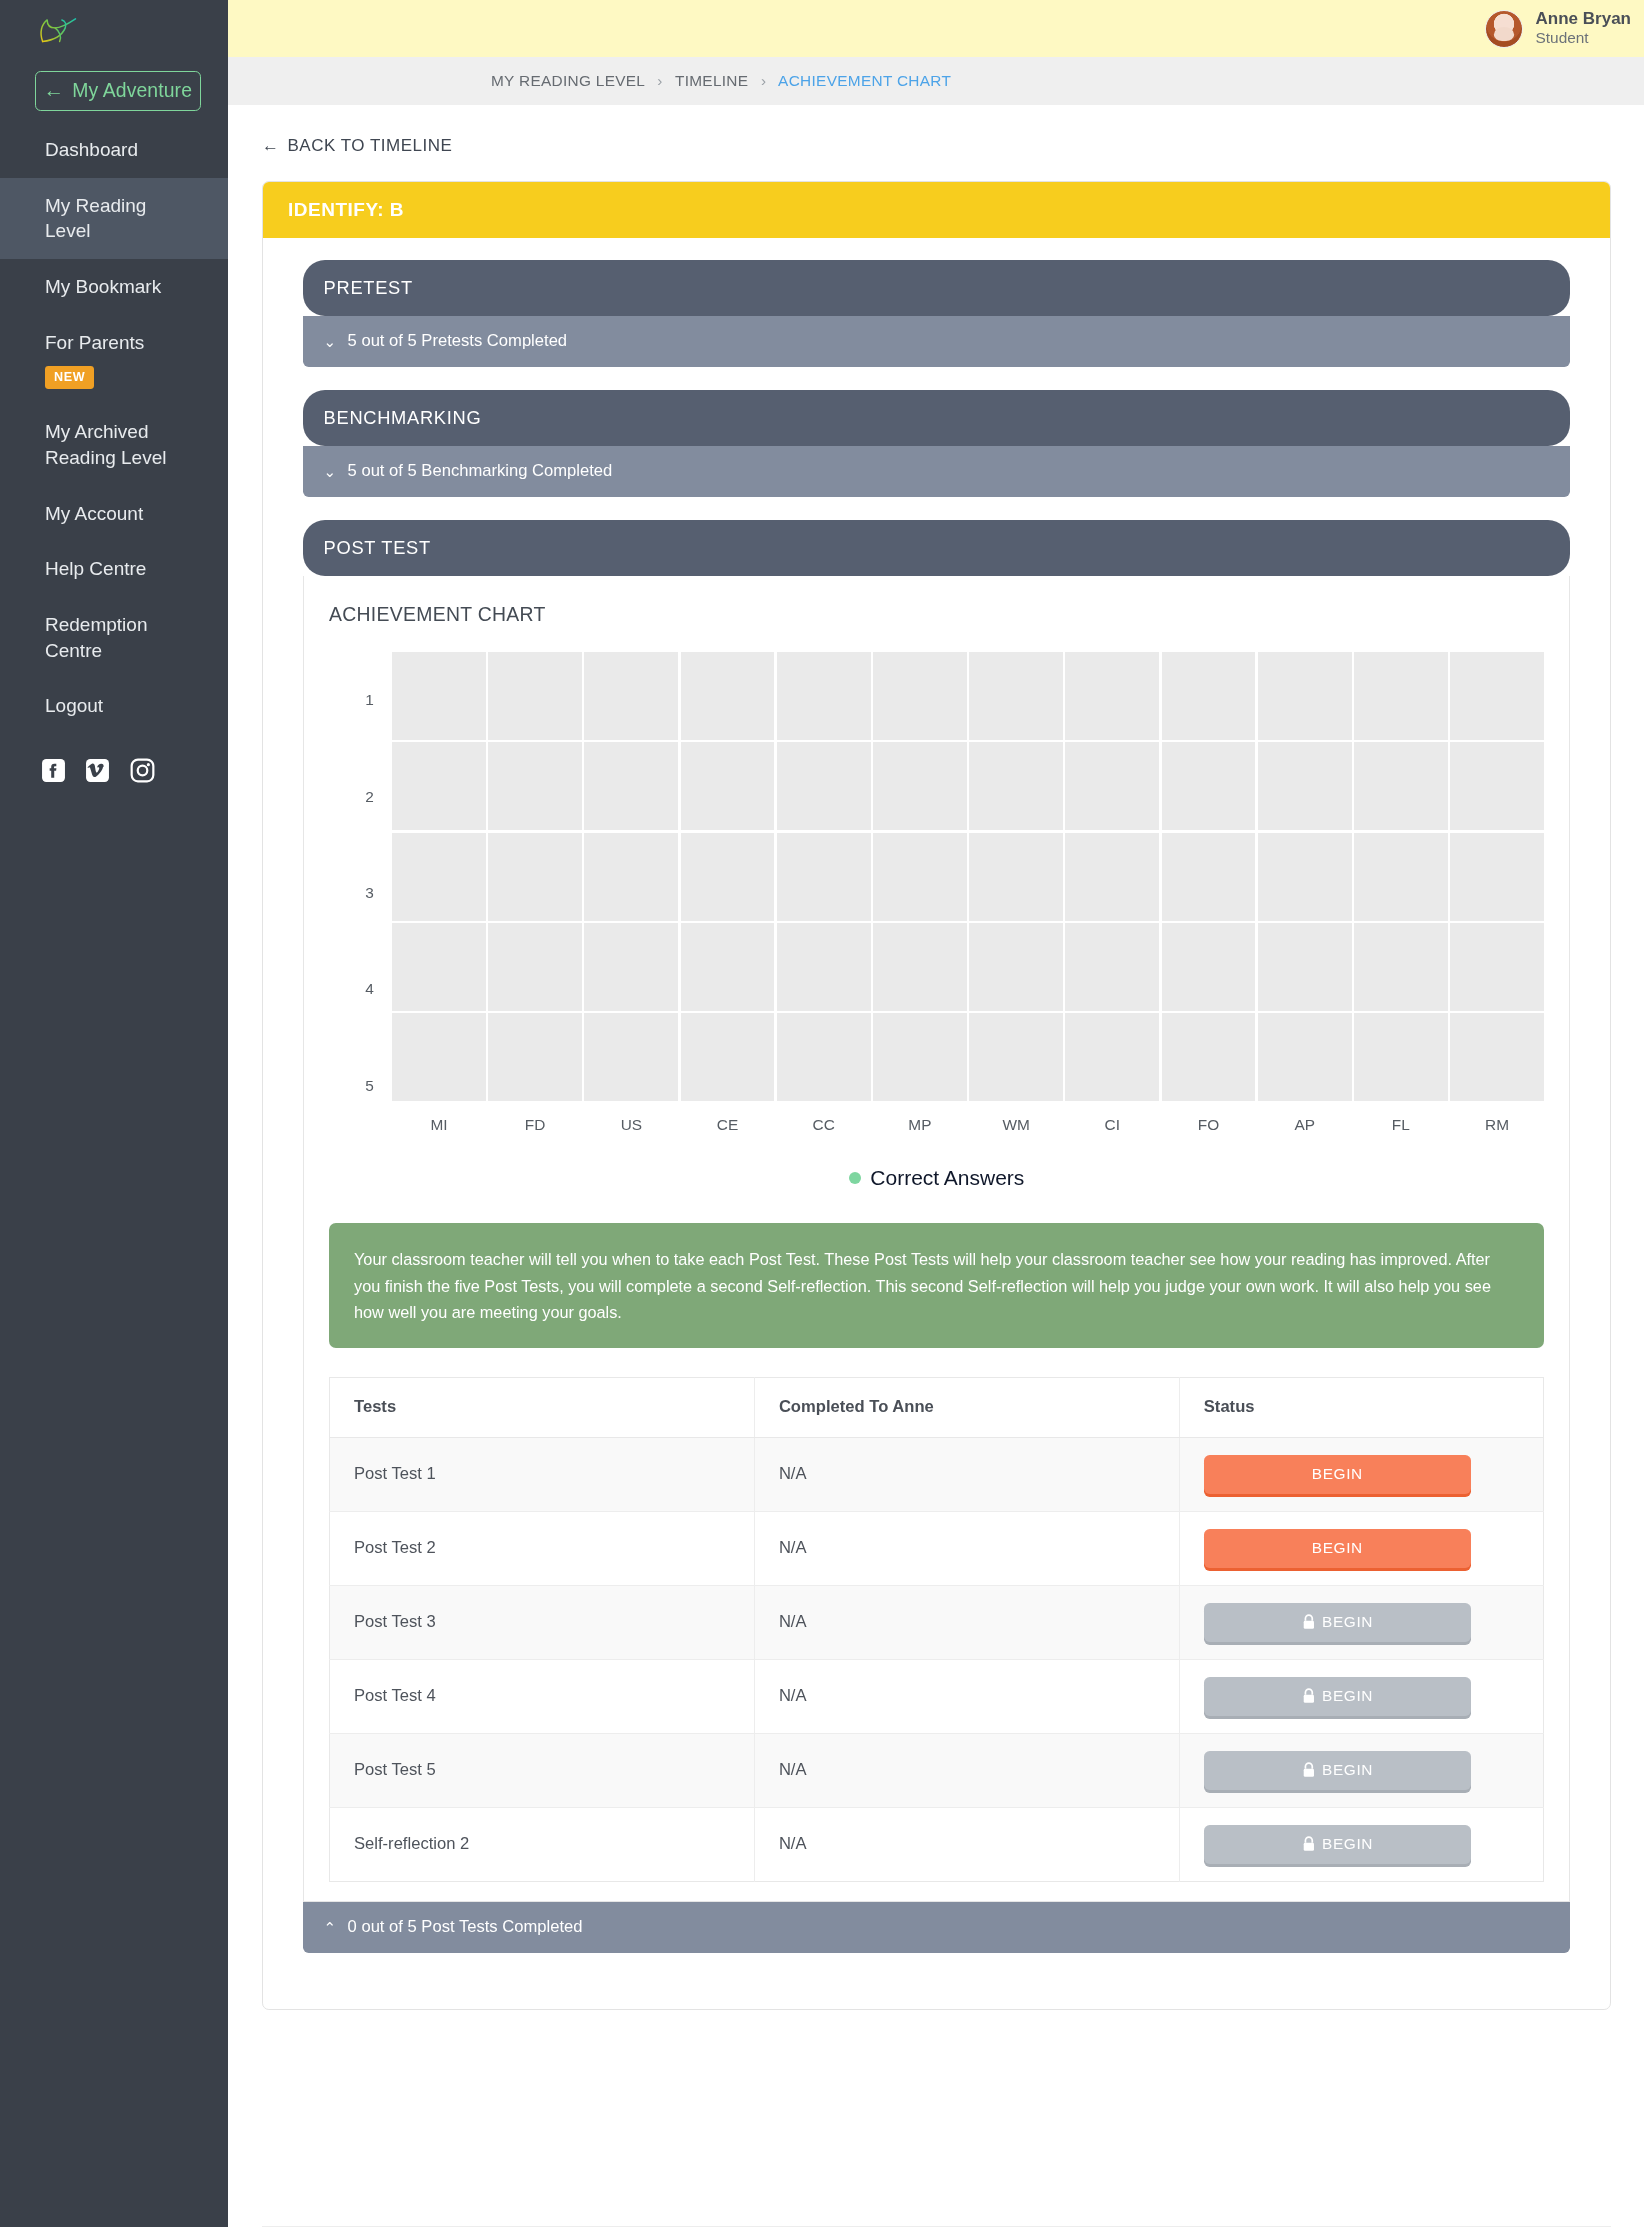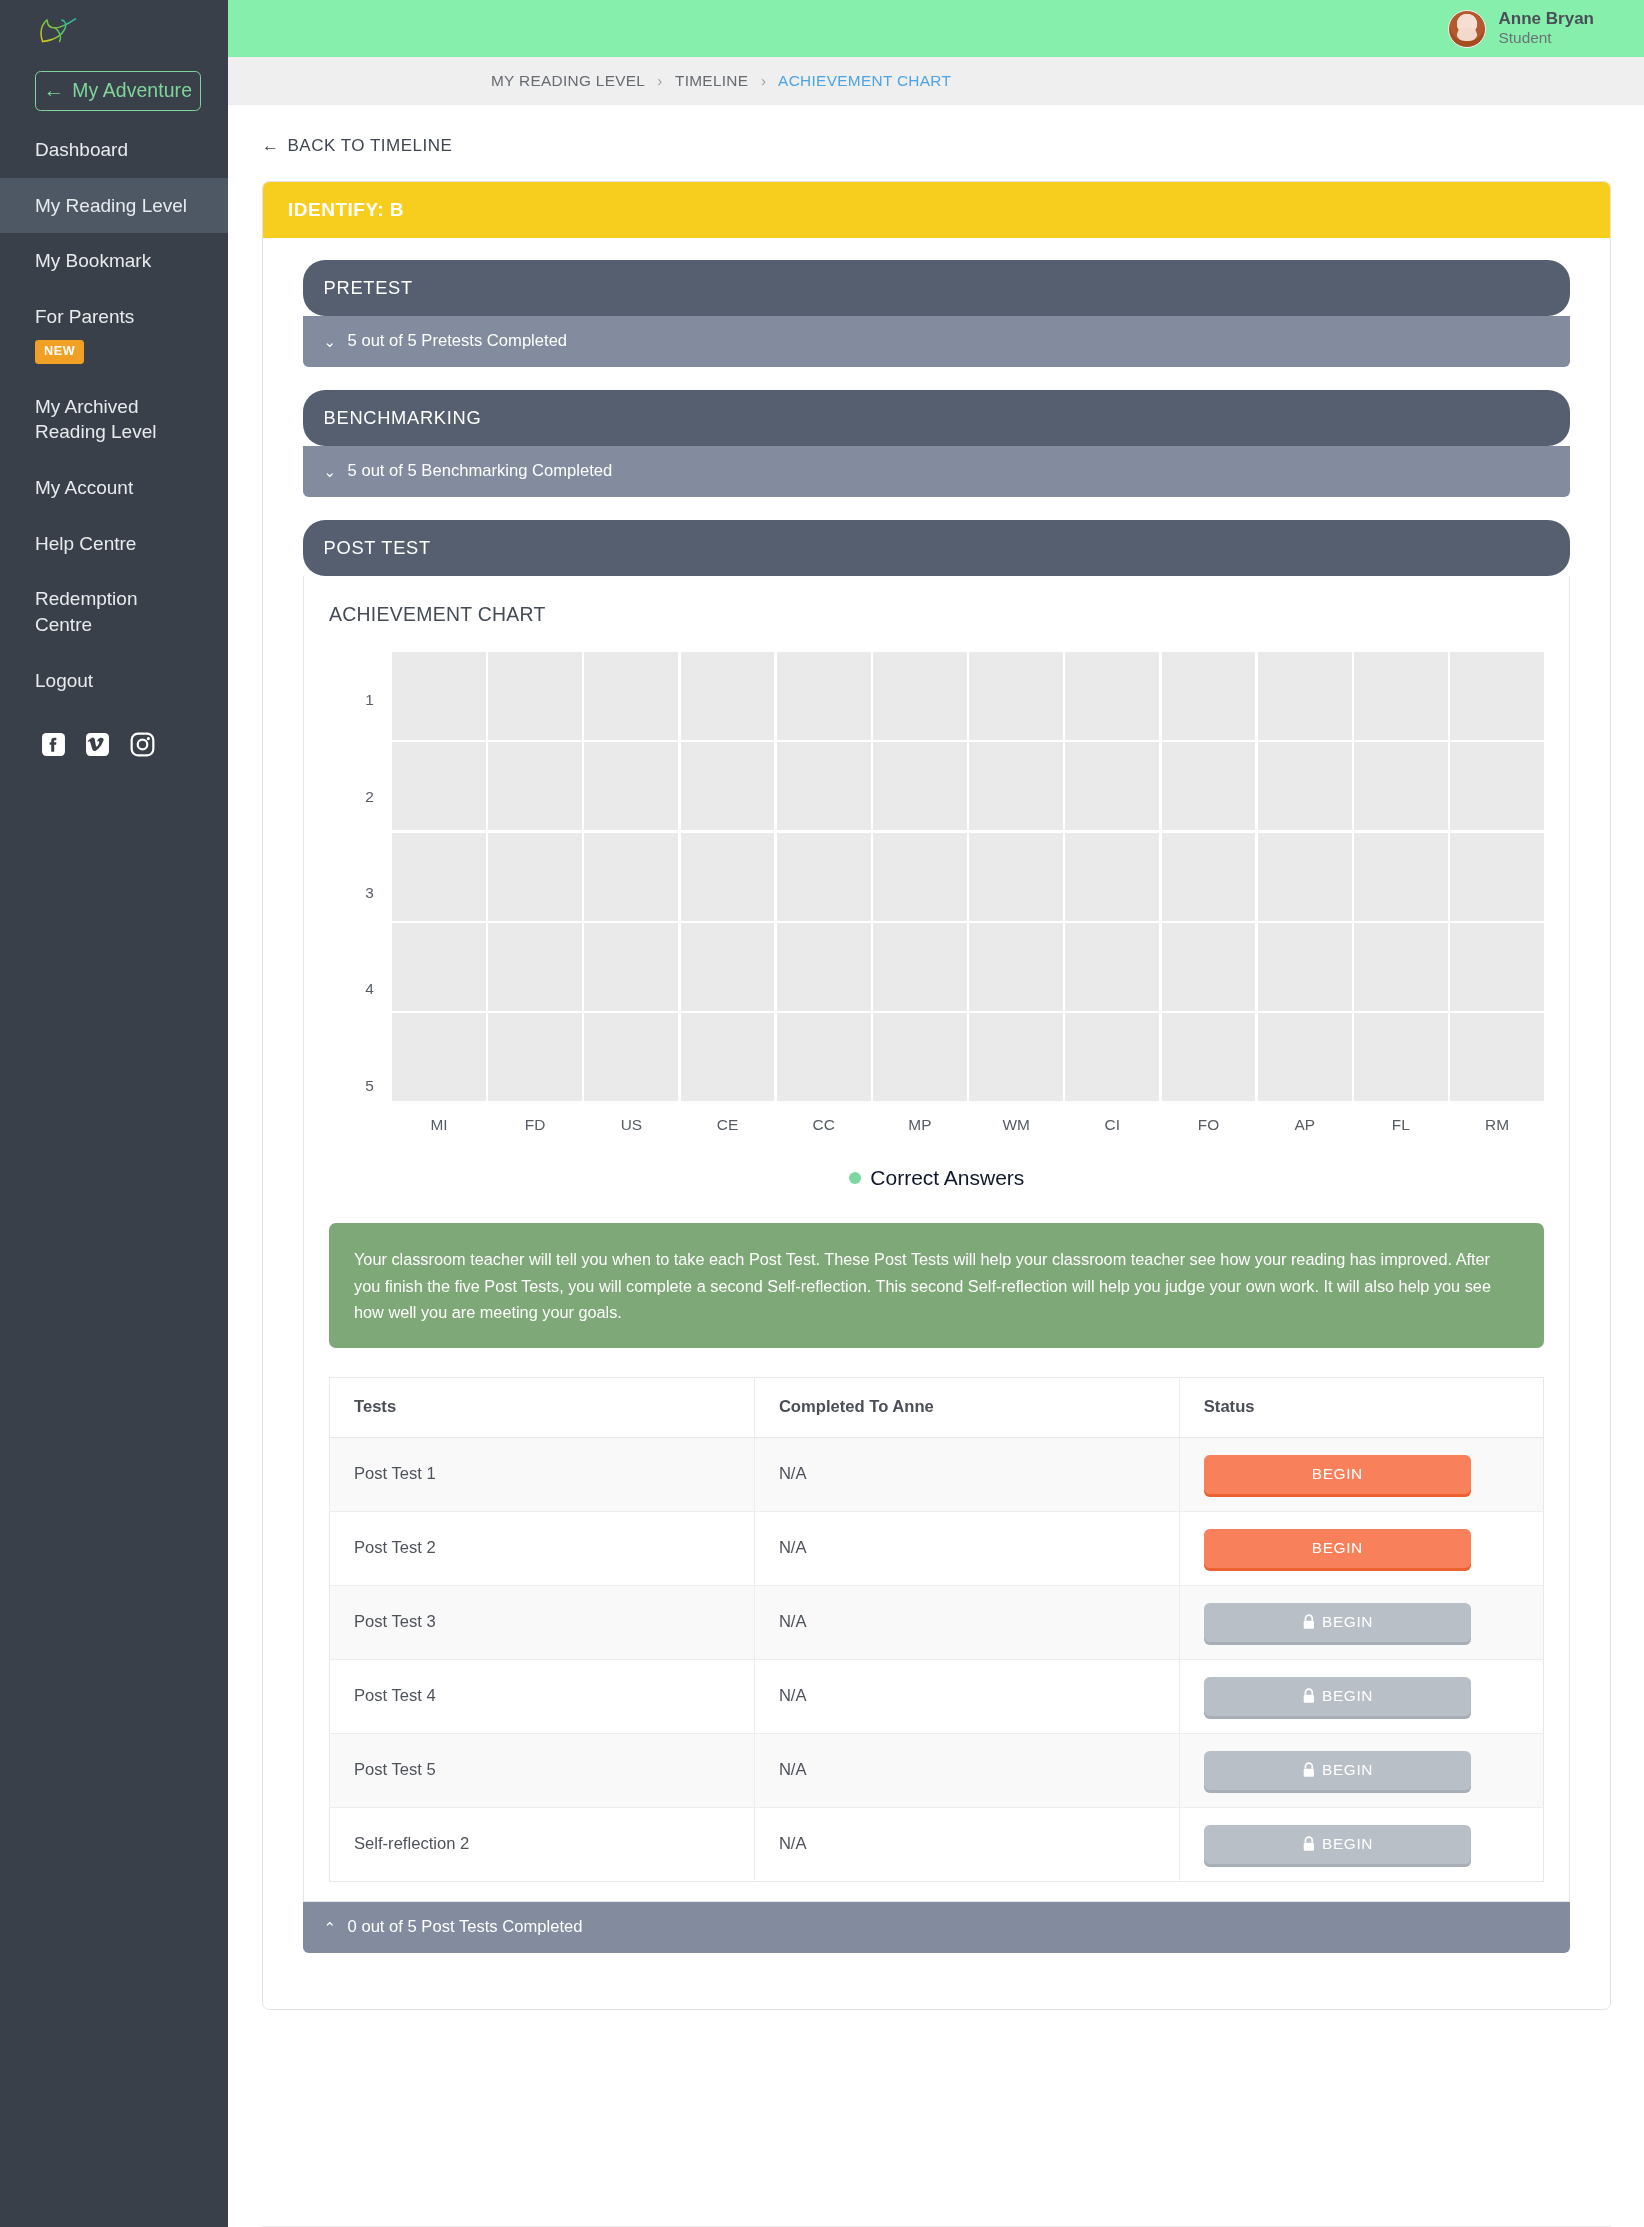--- a/index.html
+++ b/index.html
@@ -33,21 +33,21 @@
     align-items: center;
     justify-content: center;
     gap: 8px;
     letter-spacing: 0.1px;
     background: transparent;
     cursor: pointer;
   }
   .adv-btn .arrow { font-size: 20.6px; line-height: 1; }
 
   .nav-item {
-    padding: 15px 35px;
+    padding: 15px 45px;
     color: #e8ebee;
     font-size: 19px;
     line-height: 1.35;
     cursor: pointer;
     display: flex;
     align-items: center;
     flex-wrap: wrap;
     gap: 10.3px;
   }
   .nav-item.active { background: #4e5764; }
@@ -61,25 +61,25 @@
     letter-spacing: 0.6px;
   }
   .socials { display: flex; gap: 19.4px; padding: 24px 0 0 41px; }
   .soc { width: 25px; height: 25px; display: block; cursor: pointer; }
 
   
   .main { flex: 1; display: flex; flex-direction: column; min-width: 0; background: #fff; }
 
   .topbar {
     height: 57px;
-    background: #86efac;
+    background: #fef9c3;
     display: flex;
     align-items: center;
     justify-content: flex-end;
-    padding-right: 51px;
+    padding-right: 14px;
   }
   .user { display: flex; align-items: center; gap: 12.6px; cursor: pointer; }
   .avatar {
     width: 38px; height: 38px; border-radius: 50%;
     background: radial-gradient(circle at 50% 36%, #f6ded2 0 34%, #b5582c 36% 60%, #a44c22 61% 100%);
     border: 1.1px solid #eee;
     overflow: hidden; position: relative; flex: 0 0 38px;
   }
   .avatar::after{
     content:""; position:absolute; left:22%; top:46%; width:56%; height:40%;

